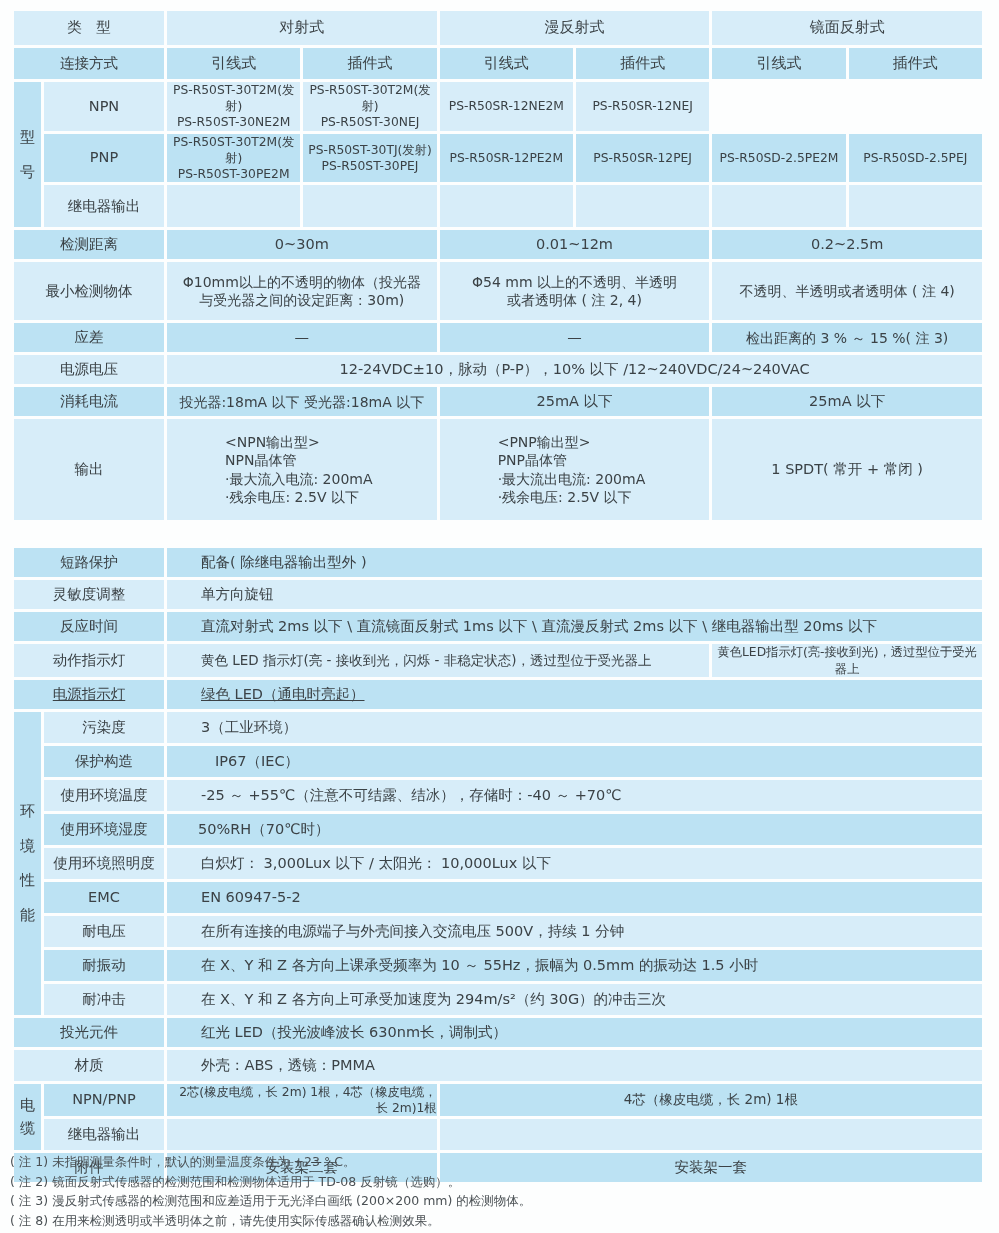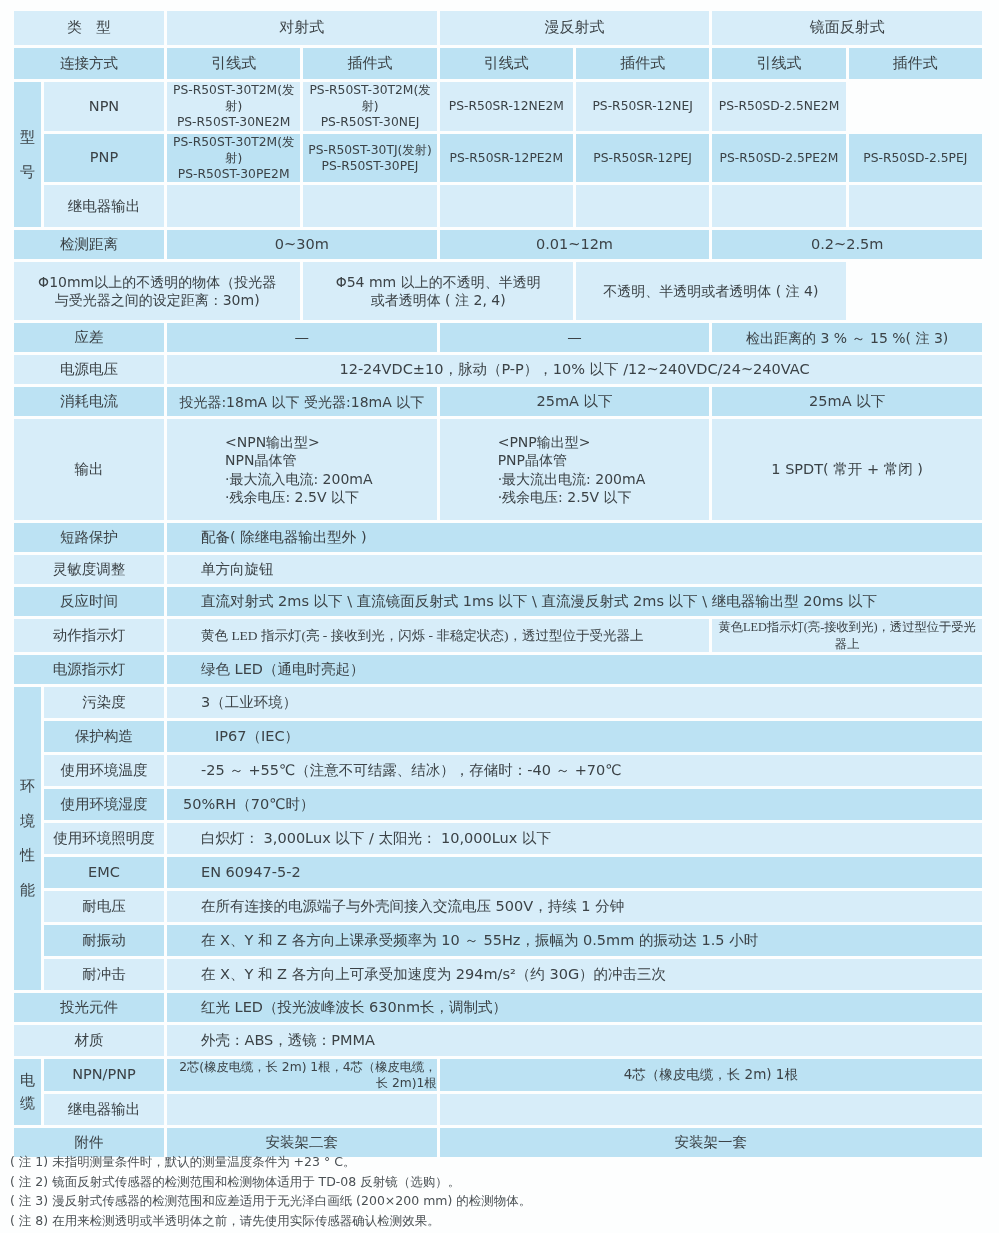--- a/index.html
+++ b/index.html
@@ -61,21 +61,20 @@
 号</div>
         <div class="grows">
           <div class="trow L" style="min-height: 45px; grid-template-columns: 120px repeat(6, 1fr);">
             <div class="lbl">NPN</div>
             <div class="cell" style="font-size: 12.3px;">PS-R50ST-30T2M(发射)
 PS-R50ST-30NE2M</div>
             <div class="cell" style="font-size: 12.3px;">PS-R50ST-30T2M(发射)
 PS-R50ST-30NEJ</div>
             <div class="cell" style="font-size: 12.3px;">PS-R50SR-12NE2M</div>
             <div class="cell" style="font-size: 12.3px;">PS-R50SR-12NEJ</div>
-            <div class="cell" style="font-size: 12.3px;">PS-R50SD-2.5NE2M</div>
           </div>
           <div class="trow D" style="min-height: 45px; grid-template-columns: 120px repeat(6, 1fr);">
             <div class="lbl">PNP</div>
             <div class="cell" style="font-size: 12.3px;">PS-R50ST-30T2M(发射)
 PS-R50ST-30PE2M</div>
             <div class="cell" style="font-size: 12.3px;">PS-R50ST-30TJ(发射)
 PS-R50ST-30PEJ</div>
             <div class="cell" style="font-size: 12.3px;">PS-R50SR-12PE2M</div>
             <div class="cell" style="font-size: 12.3px;">PS-R50SR-12PEJ</div>
             <div class="cell" style="font-size: 12.3px;">PS-R50SD-2.5PE2M</div>
@@ -92,20 +91,21 @@
           </div>
         </div>
       </div>
       <div class="trow D" style="min-height: 29px; grid-template-columns: 150px repeat(6, 1fr);">
         <div class="lbl">检测距离</div>
         <div class="cell" style="grid-column: span 2;">0~30m</div>
         <div class="cell" style="grid-column: span 2;">0.01~12m</div>
         <div class="cell" style="grid-column: span 2;">0.2~2.5m</div>
       </div>
       <div class="trow L" style="min-height: 58px; grid-template-columns: 150px repeat(6, 1fr);">
+        <div class="lbl">最小检测物体</div>
         <div class="cell" style="grid-column: span 2; font-size: 14px;">Φ10mm以上的不透明的物体（投光器
 与受光器之间的设定距离：30m)</div>
         <div class="cell" style="grid-column: span 2; font-size: 14px;">Φ54 mm 以上的不透明、半透明
 或者透明体 ( 注 2, 4)</div>
         <div class="cell" style="grid-column: span 2; font-size: 14px;">不透明、半透明或者透明体 ( 注 4)</div>
       </div>
       <div class="trow D" style="min-height: 29px; grid-template-columns: 150px repeat(6, 1fr);">
         <div class="lbl">应差</div>
         <div class="cell" style="grid-column: span 2;">—</div>
         <div class="cell" style="grid-column: span 2;">—</div>
@@ -126,38 +126,38 @@
         <div class="cell left" style="grid-column: span 2; font-size: 14px; padding-left: 58px;">&lt;NPN输出型&gt;
 NPN晶体管
 ·最大流入电流: 200mA
 ·残余电压: 2.5V 以下</div>
         <div class="cell left" style="grid-column: span 2; font-size: 14px; padding-left: 58px;">&lt;PNP输出型&gt;
 PNP晶体管
 ·最大流出电流: 200mA
 ·残余电压: 2.5V 以下</div>
         <div class="cell" style="grid-column: span 2;">1 SPDT( 常开 + 常闭 )</div>
       </div>
-      <div class="trow D" style="min-height: 29px; grid-template-columns: 150px repeat(6, 1fr);">
+      <div class="trow D" style="min-height: 29px; grid-template-columns: 150px repeat(6, 1fr); margin-top: 25px;">
         <div class="lbl">短路保护</div>
         <div class="cell left" style="grid-column: span 6; padding-left: 34px;">配备( 除继电器输出型外 )</div>
       </div>
       <div class="trow L" style="min-height: 29px; grid-template-columns: 150px repeat(6, 1fr);">
         <div class="lbl">灵敏度调整</div>
         <div class="cell left" style="grid-column: span 6; padding-left: 34px;">单方向旋钮</div>
       </div>
       <div class="trow D" style="min-height: 29px; grid-template-columns: 150px repeat(6, 1fr);">
         <div class="lbl">反应时间</div>
         <div class="cell left" style="grid-column: span 6; padding-left: 34px;">直流对射式 2ms 以下 \ 直流镜面反射式 1ms 以下 \ 直流漫反射式 2ms 以下 \ 继电器输出型 20ms 以下</div>
       </div>
-      <div class="trow L" style="min-height: 29px; grid-template-columns: 150px repeat(6, 1fr); font-family: Liberation Serif, serif;">
+      <div class="trow L" style="min-height: 29px; grid-template-columns: 150px repeat(6, 1fr);">
         <div class="lbl">动作指示灯</div>
         <div class="cell left" style="grid-column: span 4; font-size: 13.5px; padding-left: 34px;">黄色 LED 指示灯(亮 - 接收到光，闪烁 - 非稳定状态)，透过型位于受光器上</div>
         <div class="cell" style="grid-column: span 2; font-size: 12.3px;">黄色LED指示灯(亮-接收到光)，透过型位于受光器上</div>
       </div>
-      <div class="trow D" style="min-height: 29px; grid-template-columns: 150px repeat(6, 1fr);">
+      <div class="trow D" style="min-height: 29px; grid-template-columns: 150px repeat(6, 1fr); text-decoration: underline;">
         <div class="lbl">电源指示灯</div>
         <div class="cell left" style="grid-column: span 6; padding-left: 34px;">绿色 LED（通电时亮起）</div>
       </div>
       <div class="band-group">
         <div class="glabel tall">环
 境
 性
 能</div>
         <div class="grows">
           <div class="trow L" style="min-height: 31px; grid-template-columns: 120px repeat(6, 1fr);">
@@ -167,21 +167,21 @@
           <div class="trow D" style="min-height: 31px; grid-template-columns: 120px repeat(6, 1fr);">
             <div class="lbl">保护构造</div>
             <div class="cell left" style="grid-column: span 6; padding-left: 48px;">IP67（IEC）</div>
           </div>
           <div class="trow L" style="min-height: 31px; grid-template-columns: 120px repeat(6, 1fr);">
             <div class="lbl">使用环境温度</div>
             <div class="cell left" style="grid-column: span 6; padding-left: 34px;">-25 ～ +55℃（注意不可结露、结冰），存储时：-40 ～ +70℃</div>
           </div>
           <div class="trow D" style="min-height: 31px; grid-template-columns: 120px repeat(6, 1fr);">
             <div class="lbl">使用环境湿度</div>
-            <div class="cell left" style="grid-column: span 6; padding-left: 16px;">50%RH（70℃时）</div>
+            <div class="cell left" style="grid-column: span 6; padding-left: 31px;">50%RH（70℃时）</div>
           </div>
           <div class="trow L" style="min-height: 31px; grid-template-columns: 120px repeat(6, 1fr);">
             <div class="lbl">使用环境照明度</div>
             <div class="cell left" style="grid-column: span 6; padding-left: 34px;">白炽灯： 3,000Lux 以下 / 太阳光： 10,000Lux 以下</div>
           </div>
           <div class="trow D" style="min-height: 31px; grid-template-columns: 120px repeat(6, 1fr);">
             <div class="lbl">EMC</div>
             <div class="cell left" style="grid-column: span 6; padding-left: 34px;">EN 60947-5-2</div>
           </div>
           <div class="trow L" style="min-height: 31px; grid-template-columns: 120px repeat(6, 1fr);">

